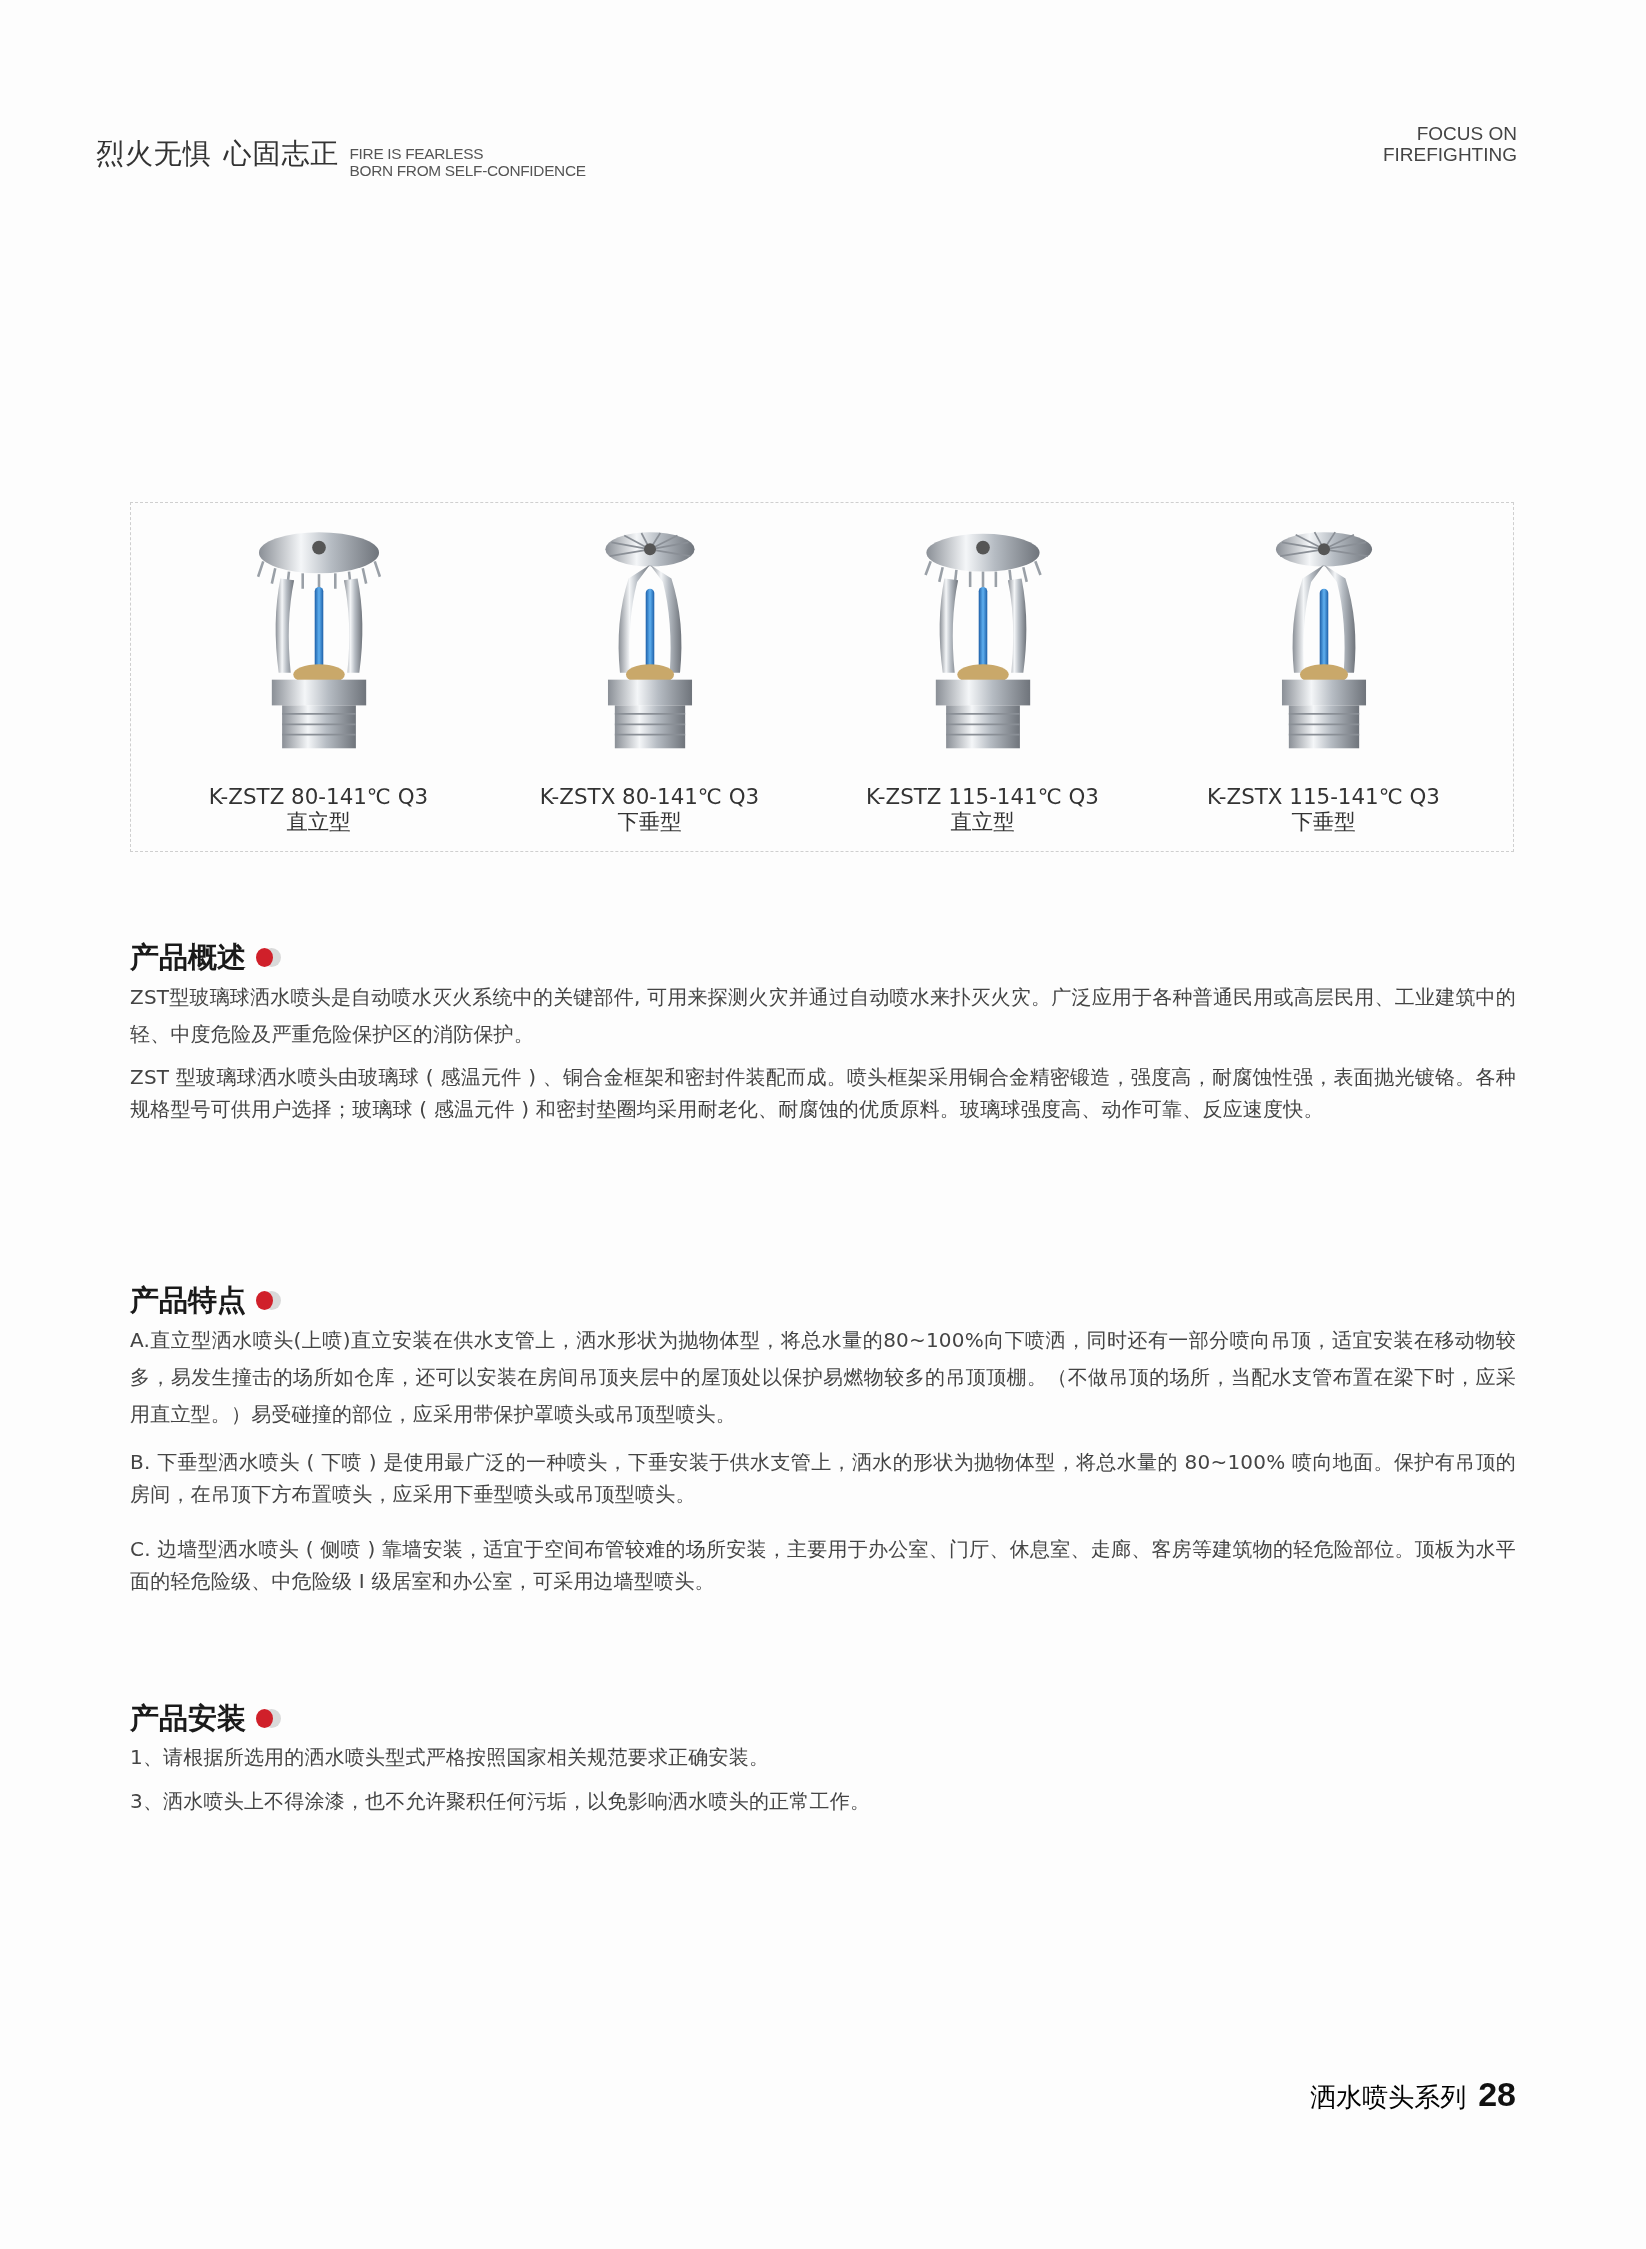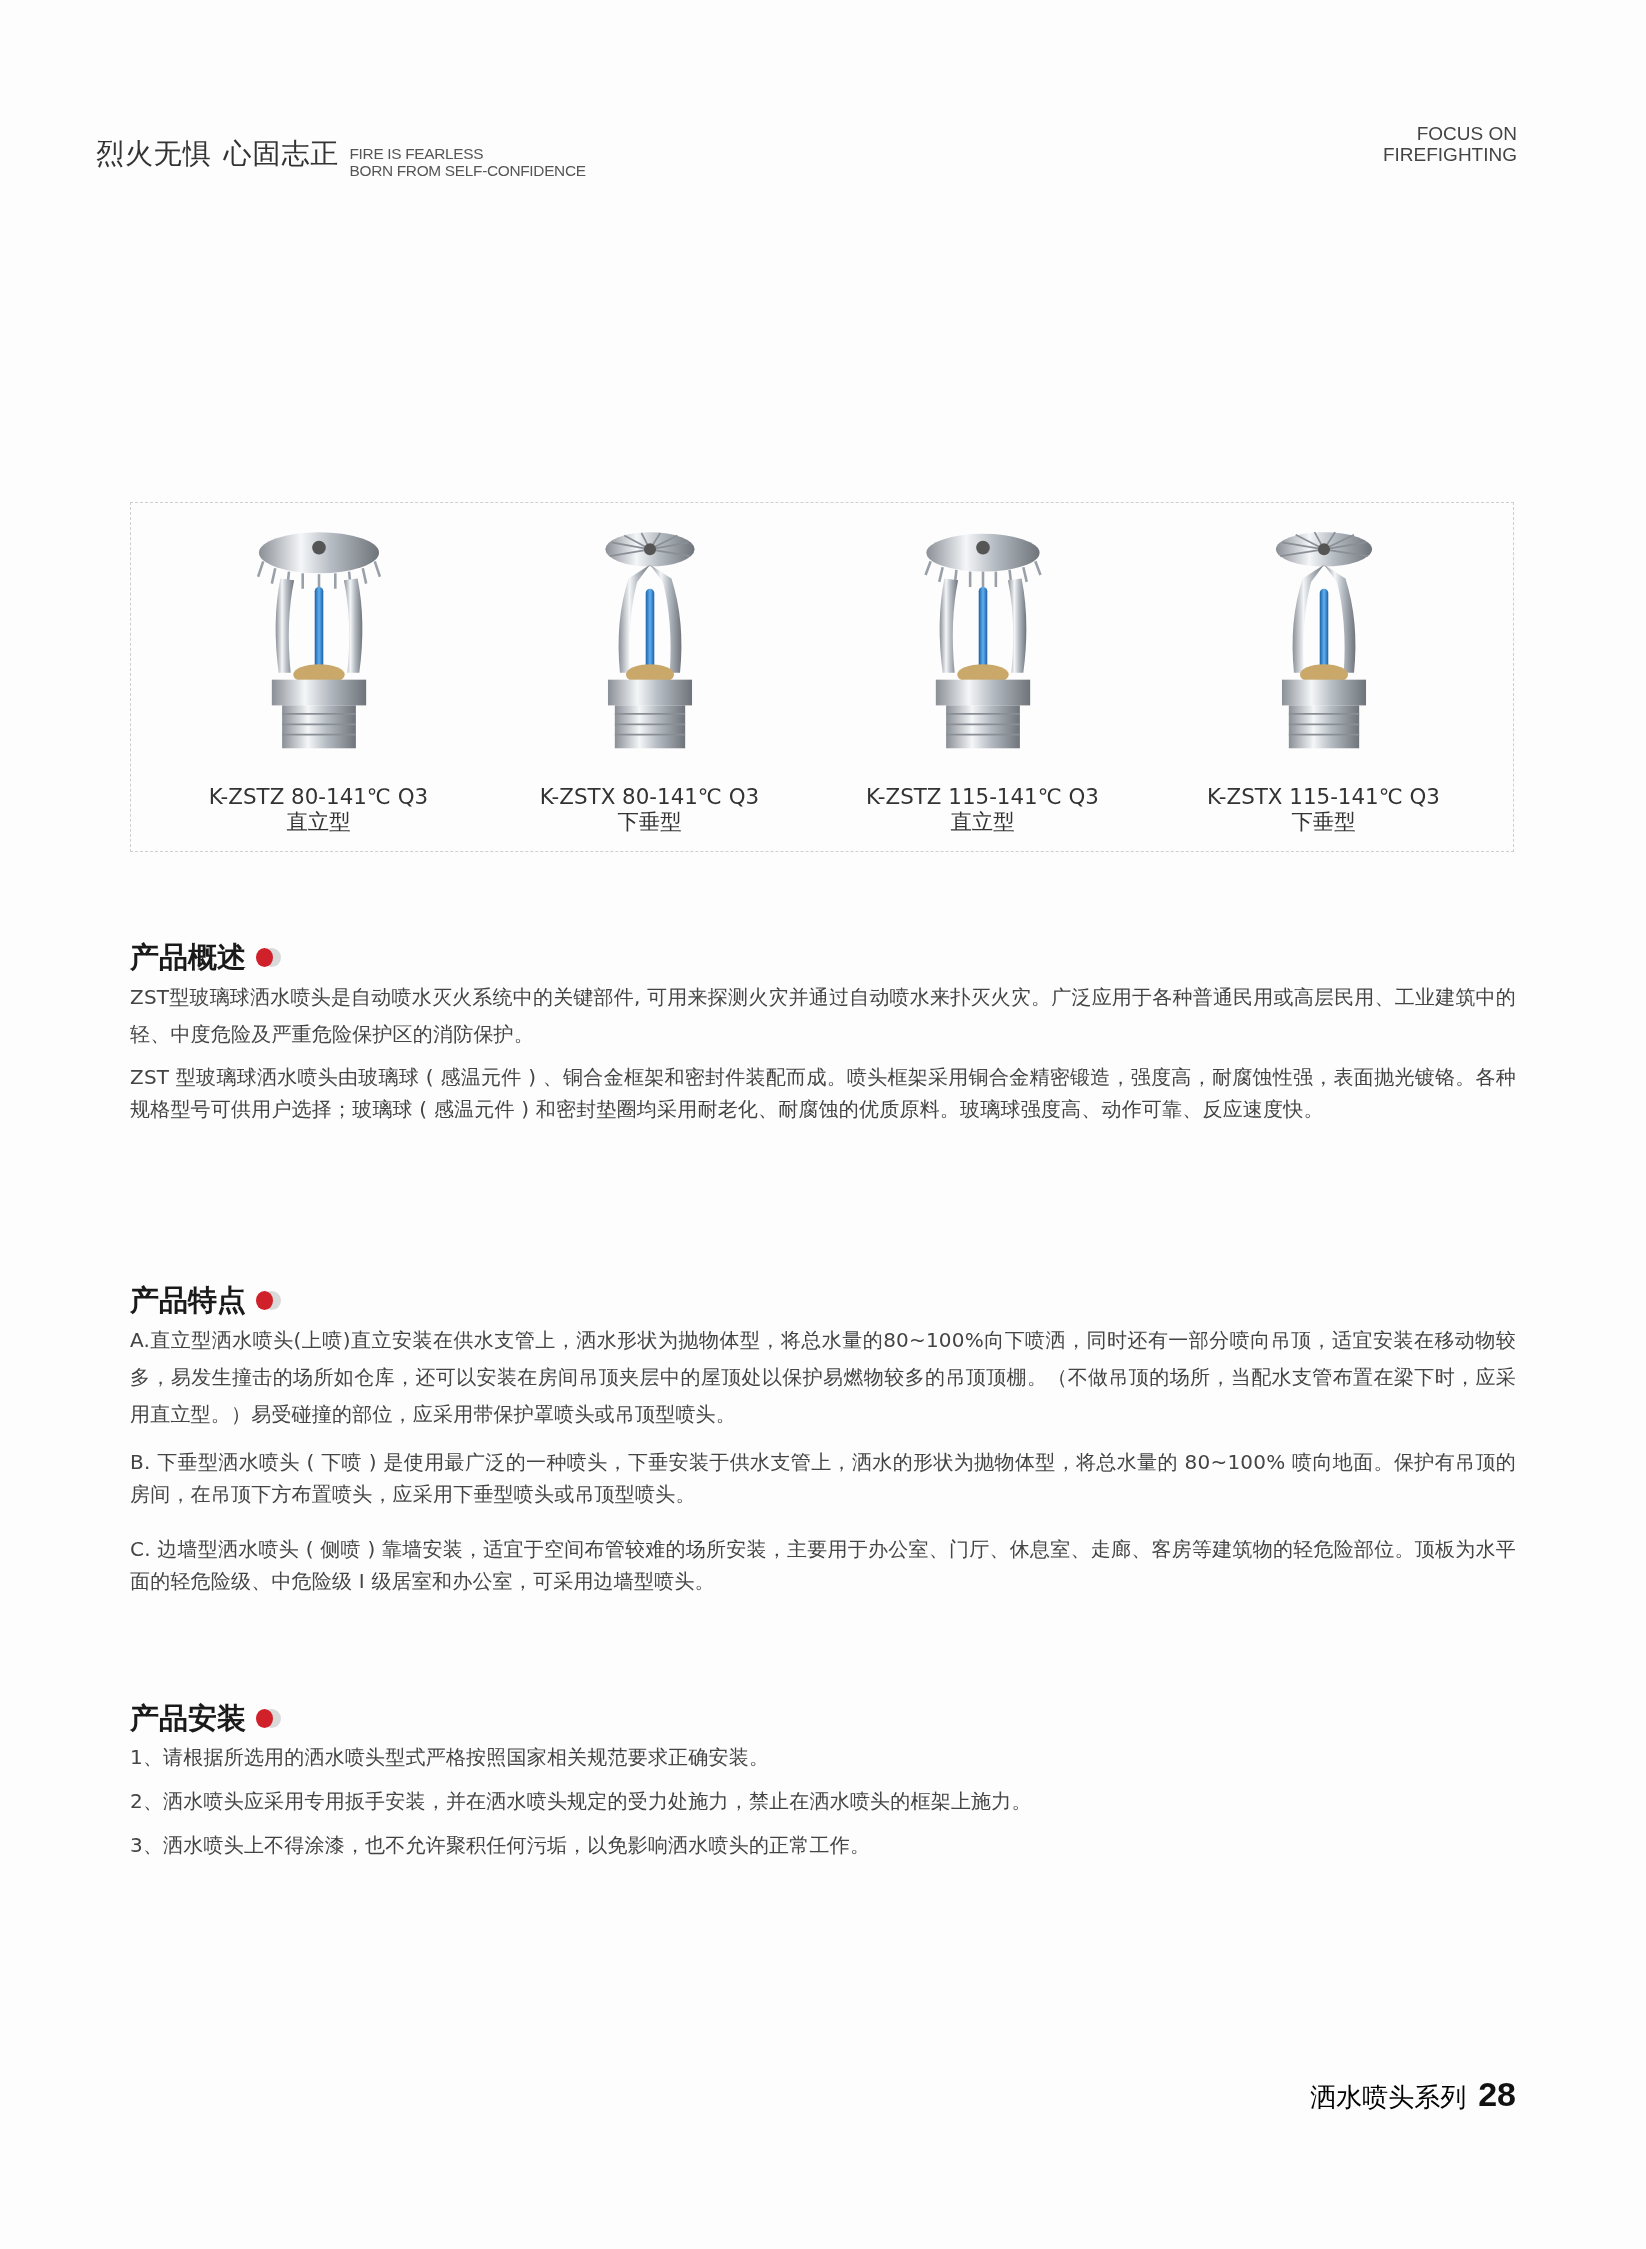--- a/index.html
+++ b/index.html
@@ -255,21 +255,20 @@
 
 <div class="section" style="top:1699px">
   <div class="sec-title">
     <span>产品安装</span>
     <span class="dots">
         <span class="grey"></span>
         <span class="red"></span>
       </span>
   </div>
   <p class="para" style="margin-top:3.4px">1、请根据所选用的洒水喷头型式严格按照国家相关规范要求正确安装。</p>
-  <p class="para" style="margin-top:12px">2、洒水喷头应采用专用扳手安装，并在洒水喷头规定的受力处施力，禁止在洒水喷头的框架上施力。</p>
   <p class="para" style="margin-top:12px">3、洒水喷头上不得涂漆，也不允许聚积任何污垢，以免影响洒水喷头的正常工作。</p>
 </div>
 
 <div class="footer">
   <span class="series">洒水喷头系列</span>
   <span class="page">28</span>
 </div>
 
 
 </body></html>

